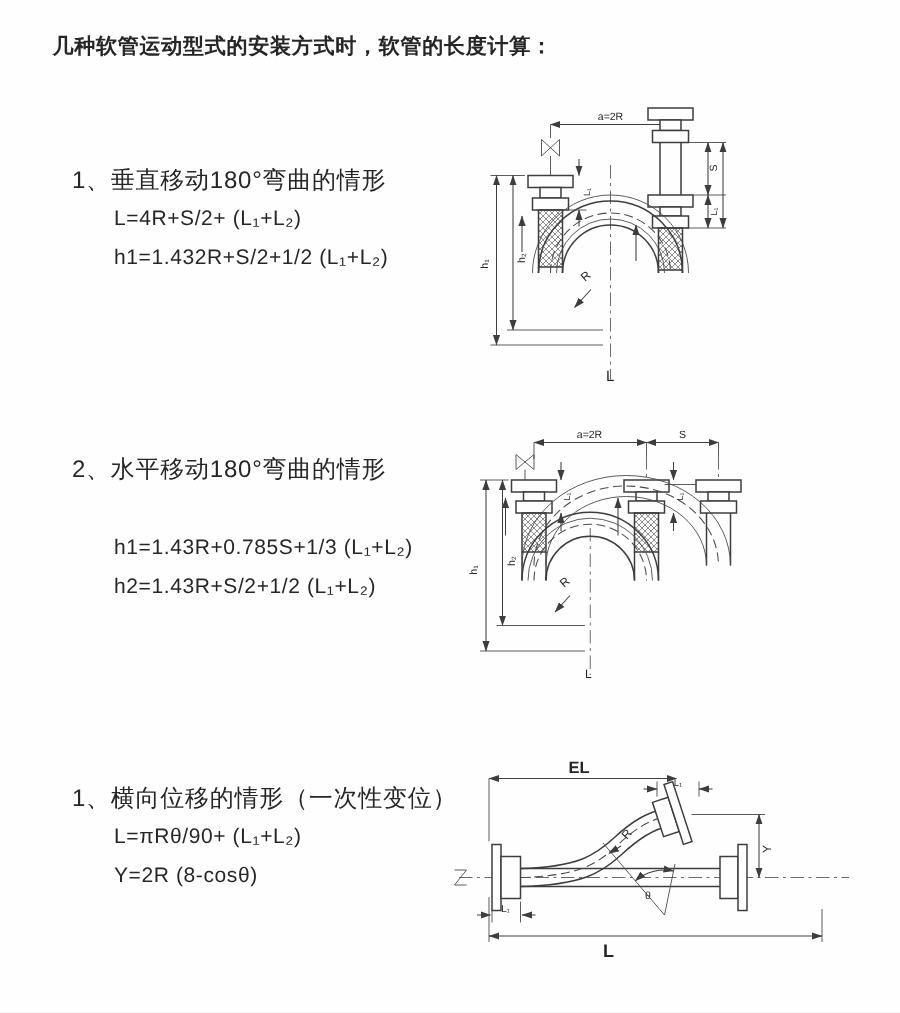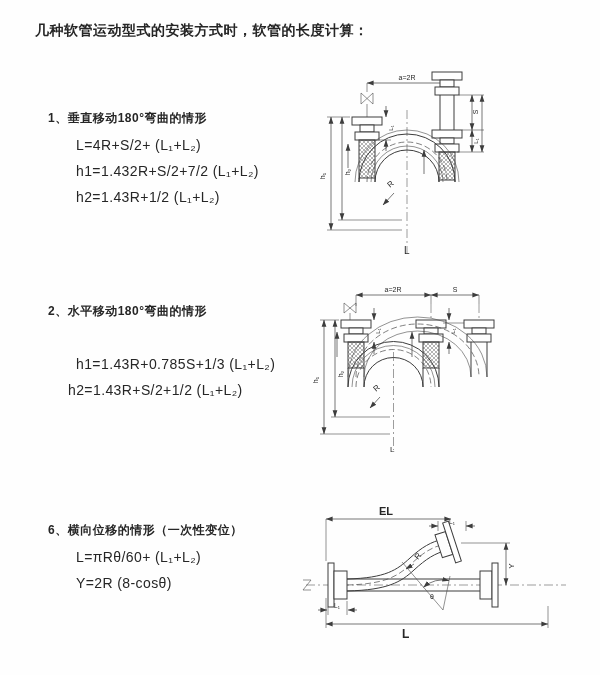--- a/index.html
+++ b/index.html
@@ -3,21 +3,21 @@
 <meta charset="utf-8">
 <style>
   html,body{margin:0;padding:0;background:#e8e8e8;}
   .page{
     position:relative;width:600px;height:675px;background:#fefefe;
     font-family:"Liberation Sans","DejaVu Sans",sans-serif;color:#262626;
     overflow:hidden;margin:0 auto;padding-left:35px;
   }
   .abs{position:absolute;white-space:nowrap;}
   .title{left:35px;top:22px;font-size:14px;font-weight:700;letter-spacing:.5px;}
-  .heading{font-size:12px;font-weight:700;letter-spacing:.5px;}
+  .heading{font-size:16px;font-weight:400;letter-spacing:.5px;}
   .formula{font-size:14px;font-weight:500;letter-spacing:.4px;}
   svg{position:absolute;overflow:visible;}
   .dln{stroke:#3d3d3d;stroke-width:1;fill:none;}
   .thin{stroke:#4a4a4a;stroke-width:.6;fill:none;}
   .dash{stroke:#4a4a4a;stroke-width:.7;fill:none;stroke-dasharray:6 3;}
   .cl{stroke:#5a5a5a;stroke-width:.6;fill:none;stroke-dasharray:9 3 2 3;}
   .dim{stroke:#3d3d3d;stroke-width:.7;fill:none;}
   .part{fill:#fefefe;stroke:#3d3d3d;stroke-width:1;}
   .braid{fill:url(#braidp);stroke:#3d3d3d;stroke-width:1;}
   .dlab{font-family:"Liberation Sans","DejaVu Sans",sans-serif;fill:#262626;}
@@ -35,29 +35,28 @@
       <pattern id="braidp" patternUnits="userSpaceOnUse" width="4" height="4">
         <path d="M0,4 L4,0 M0,0 L4,4" stroke="#6b6b6b" stroke-width="0.5"></path>
       </pattern>
     </defs>
   </svg>
 
   <div class="abs title">几种软管运动型式的安装方式时，软管的长度计算：</div>
 
   <div class="abs heading" style="left:48px;top:110px">1、垂直移动180°弯曲的情形</div>
   <div class="abs formula" style="left:76px;top:137px">L=4R+S/2+ (L₁+L₂)</div>
-  <div class="abs formula" style="left:76px;top:163px">h1=1.432R+S/2+7/2 (L₁+L₂)</div>
-  <div class="abs formula" style="left:76px;top:189px">h2=1.43R+1/2 (L₁+L₂)</div>
+  <div class="abs formula" style="left:76px;top:163px">h1=1.432R+S/2+1/2 (L₁+L₂)</div>
 
   <div class="abs heading" style="left:48px;top:303px">2、水平移动180°弯曲的情形</div>
   <div class="abs formula" style="left:76px;top:356px">h1=1.43R+0.785S+1/3 (L₁+L₂)</div>
-  <div class="abs formula" style="left:68px;top:382px">h2=1.43R+S/2+1/2 (L₁+L₂)</div>
-
-  <div class="abs heading" style="left:48px;top:522px">6、横向位移的情形（一次性变位）</div>
-  <div class="abs formula" style="left:76px;top:549px">L=πRθ/60+ (L₁+L₂)</div>
+  <div class="abs formula" style="left:76px;top:382px">h2=1.43R+S/2+1/2 (L₁+L₂)</div>
+
+  <div class="abs heading" style="left:48px;top:522px">1、横向位移的情形（一次性变位）</div>
+  <div class="abs formula" style="left:76px;top:549px">L=πRθ/90+ (L₁+L₂)</div>
   <div class="abs formula" style="left:76px;top:575px">Y=2R (8-cosθ)</div>
 
   <svg style="left:312px;top:70px" width="280" height="190" viewBox="0 0 280 190">
     <g>
       <line x1="95" y1="40" x2="95" y2="183" class="cl"></line>
     </g>
     <g>
       <line x1="55" y1="13" x2="135" y2="13" class="dim" marker-start="url(#ma)" marker-end="url(#ma)"></line>
       <line x1="55" y1="13" x2="55" y2="22" class="thin"></line>
       <text class="dlab" x="95" y="10" font-size="7" text-anchor="middle">a=2R</text>

